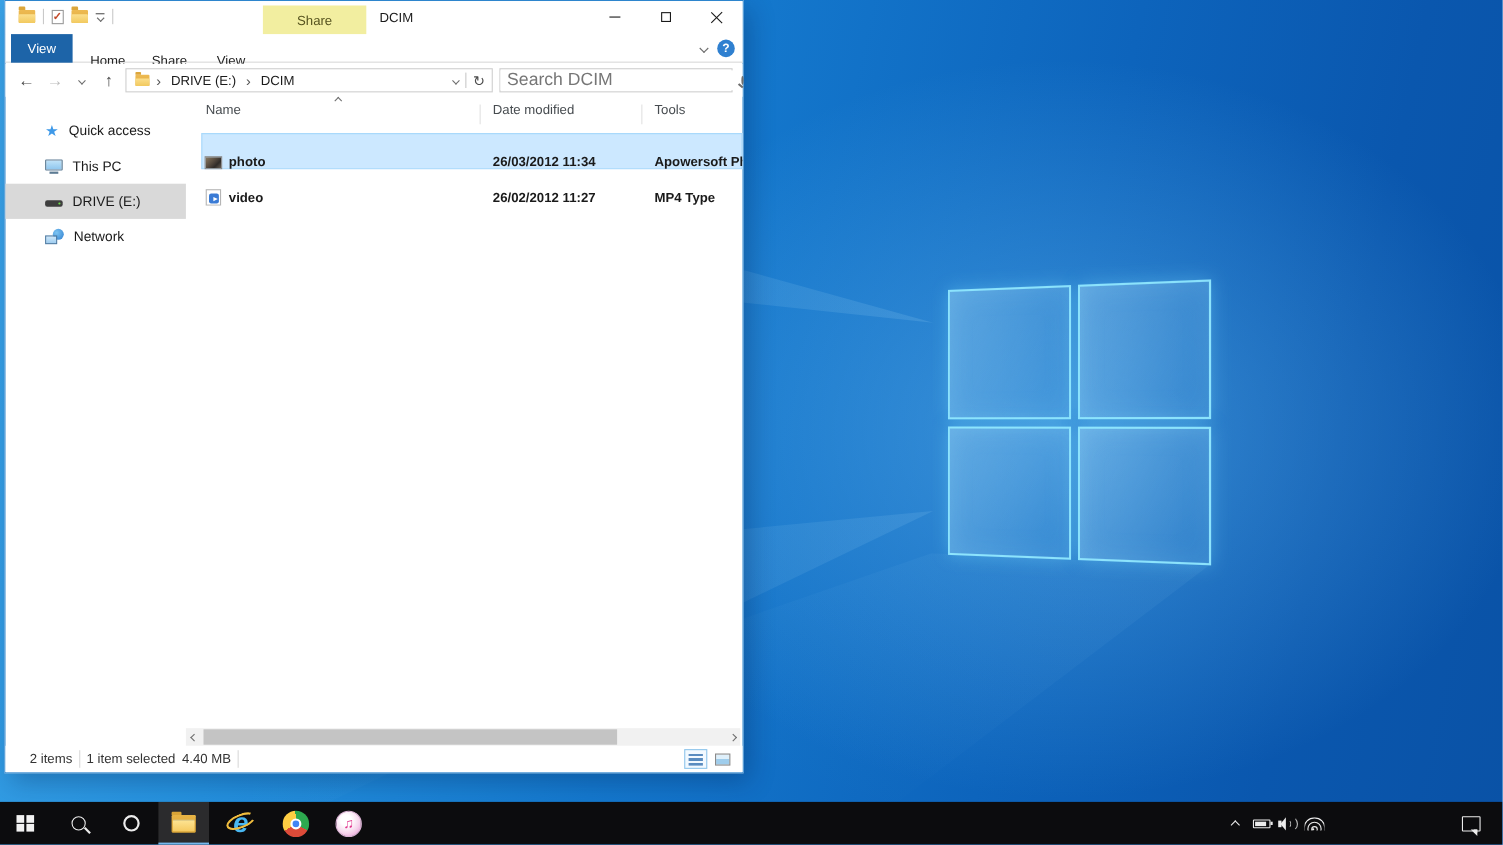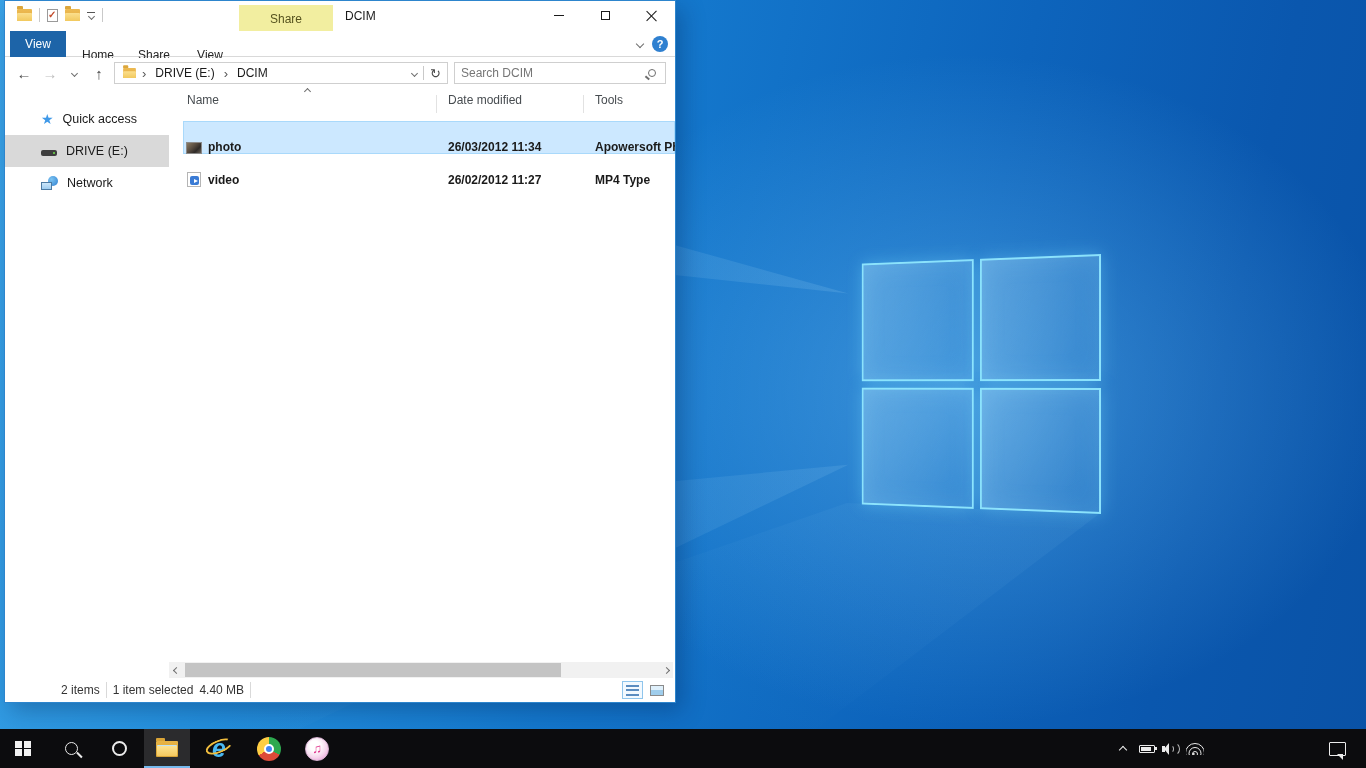--- a/index.html
+++ b/index.html
@@ -81,21 +81,21 @@
   .help-btn { position:absolute; right:7px; top:5px; width:16px; height:16px; border-radius:50%; background:#2f80d0;
     color:#fff; font-size:11px; font-weight:bold; display:flex; align-items:center; justify-content:center; }
 
   .nav-row { position:absolute; left:0; top:57px; right:0; height:30px; background:#fff; }
   .nav-btn { position:absolute; top:0; height:30px; display:flex; align-items:center; justify-content:center; font-size:15px; }
   .addr-box { position:absolute; left:109px; top:4px; width:334px; height:22px; border:1px solid #cfcfcf; background:#fff; display:flex; align-items:center; }
   .crumb { padding:0 7px; height:100%; display:flex; align-items:center; color:#1a1a1a; }
   .crumb-sep { color:#555; padding:0 2px; font-size:13px; }
   .addr-right { margin-left:auto; display:flex; align-items:center; gap:6px; padding-right:6px; }
   .search-box { position:absolute; left:449px; top:4px; width:212px; height:22px; border:1px solid #cfcfcf; display:flex; align-items:center; }
-  .search-box input { flex:1; border:none; outline:none; font-family:inherit; font-size:12px; color:#c2410c; padding:0 6px; }
+  .search-box input { flex:1; border:none; outline:none; font-family:inherit; font-size:16px; color:#c2410c; padding:0 6px; }
   .search-box input::placeholder { color:#767676; }
   .mag { position:relative; width:8px; height:8px; border:1.5px solid #6e6e6e; border-radius:50%; margin-right:9px; }
   .mag::after { content:''; position:absolute; left:-4px; top:7px; width:5px; height:1.5px; background:#6e6e6e; transform:rotate(40deg); }
 
   
   .sidebar { position:absolute; left:0; top:102px; width:164px; }
   .side-item { position:relative; height:32px; display:flex; align-items:center; padding-left:36px; gap:9px; color:#1a1a1a; font-size:12.5px; }
   .side-item.selected { background:#d9d9d9; }
   .star-ico { color:#3f99e8; font-size:14px; line-height:1; }
   .pc-ico { position:relative; width:16px; height:13px; }
@@ -267,20 +267,27 @@
         <input type="text" placeholder="Search DCIM" style="">
         <div class="mag"></div>
       </div>
     </div>
 
     <div class="sidebar">
       <div class="side-item">
         <span class="star-ico">★</span>
         <span>Quick access</span>
       </div>
+      <div class="side-item">
+        <div class="pc-ico">
+            <div class="scr"></div>
+            <div class="std"></div>
+          </div>
+        <span>This PC</span>
+      </div>
       <div class="side-item selected">
         <div class="drive-ico"></div>
         <span>DRIVE (E:)</span>
       </div>
       <div class="side-item">
         <div class="net-ico">
             <div class="globe"></div>
             <div class="mon"></div>
           </div>
         <span>Network</span>
@@ -320,21 +327,21 @@
       <div class="hs-arrow" style="margin-right:auto;">
           <span class="chev left sm"></span>
         </div>
       <div class="hs-thumb"></div>
       <div class="hs-arrow">
           <span class="chev right sm"></span>
         </div>
     </div>
 
     <div class="statusbar">
-      <div class="txt" style="padding-left:22px;margin-left:34px;">2 items</div>
+      <div class="txt" style="padding-left:22px;">2 items</div>
       <div class="sep"></div>
       <div class="txt">1 item selected</div>
       <div class="txt" style="padding-left:0;">4.40 MB</div>
       <div class="sep"></div>
       <div class="view-btns">
         <div class="vbtn active">
             <div class="details-glyph"></div>
           </div>
         <div class="vbtn">
             <div class="thumb-glyph"></div>

